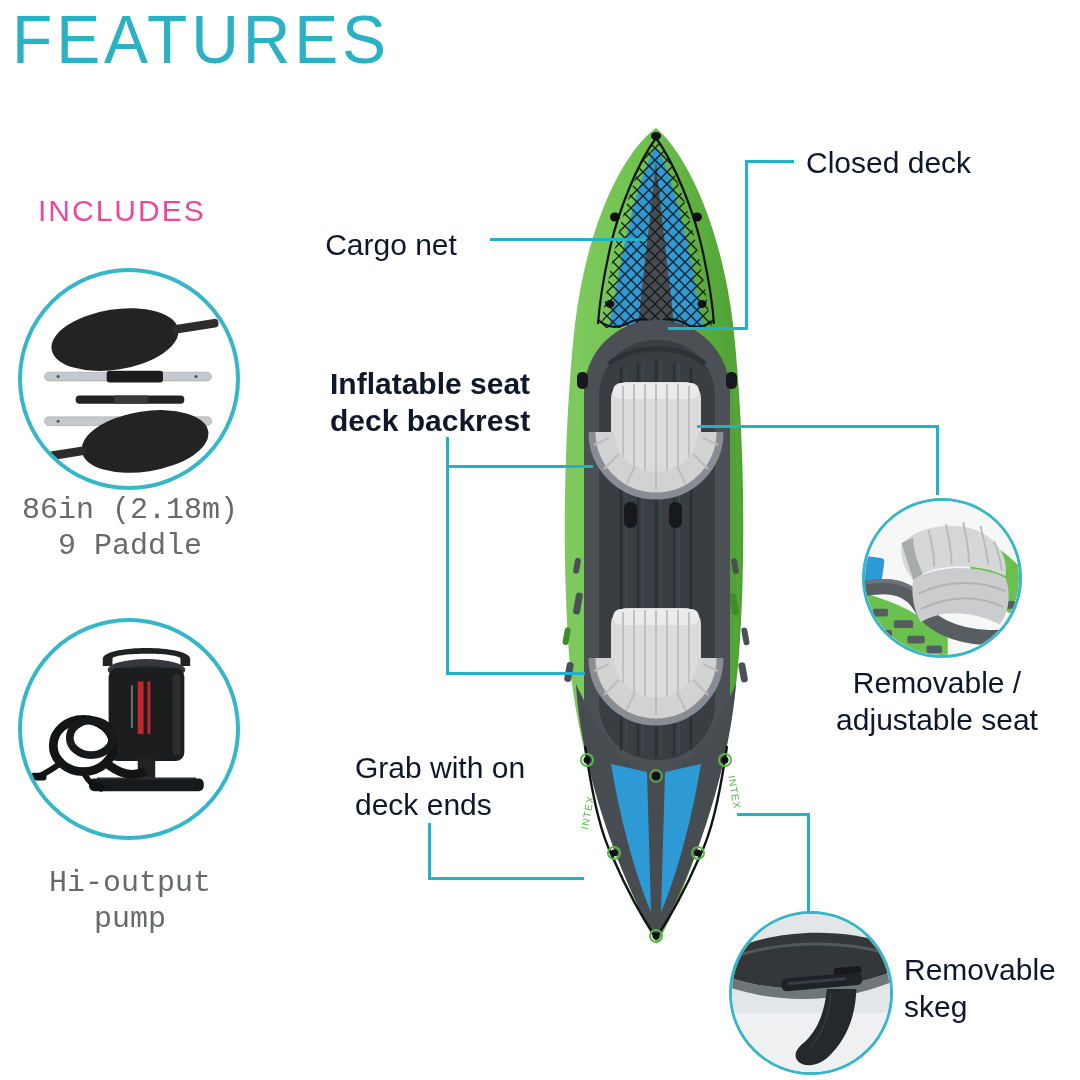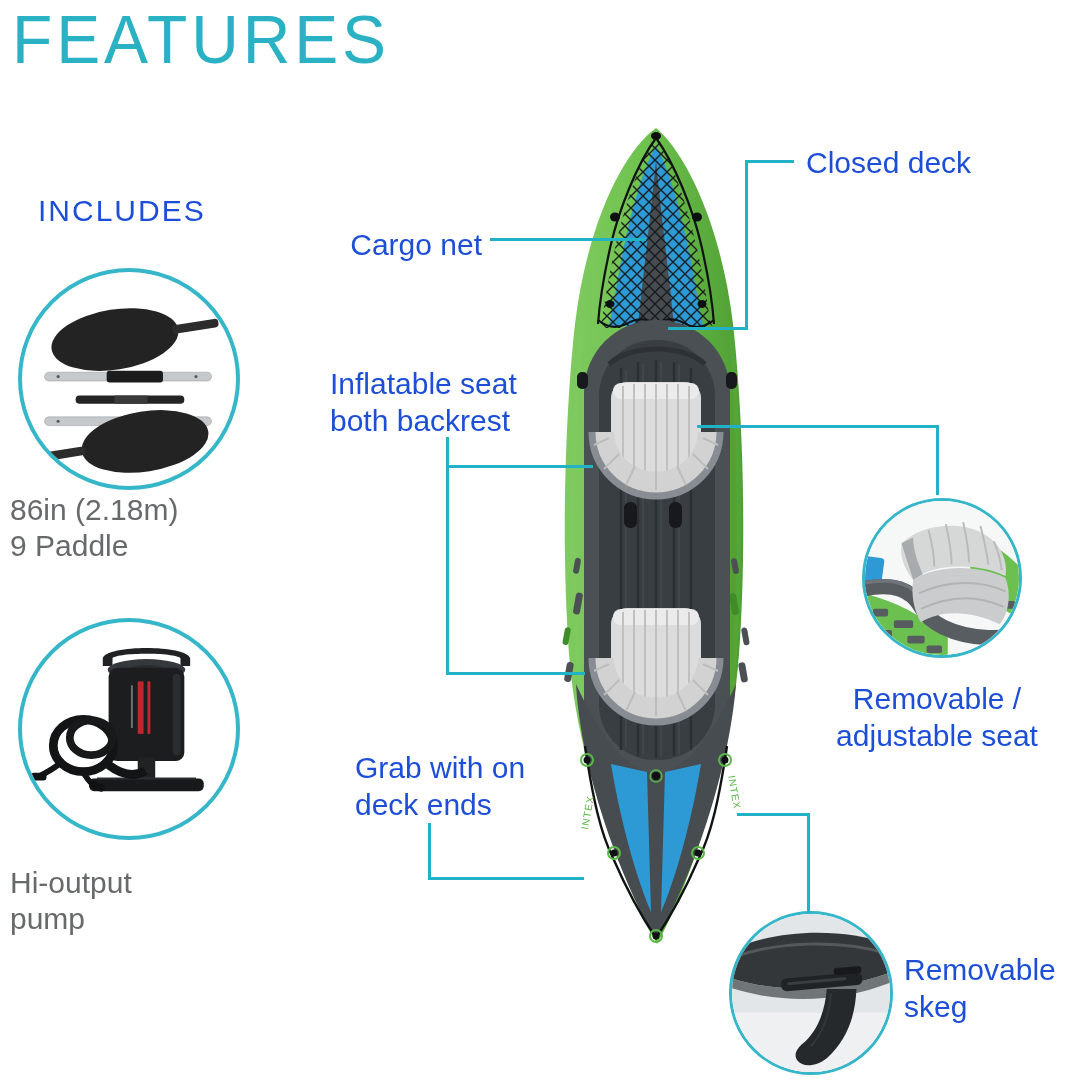--- a/index.html
+++ b/index.html
@@ -1,23 +1,23 @@
 <!DOCTYPE html>
 <html><head>
 <meta charset="utf-8">
 <style>
   html,body{margin:0;padding:0;background:#fff;}
   .canvas{position:relative;width:1080px;height:1080px;background:#ffffff;overflow:hidden;
           font-family:"Liberation Sans",sans-serif;}
   .features-title{position:absolute;left:12px;top:0px;font-size:68px;font-weight:300;
           letter-spacing:4px;color:#2bb1c4;transform:scaleX(.97);transform-origin:left top;z-index:3;}
   .includes-title{position:absolute;left:38px;top:194px;font-size:30px;font-weight:400;
-          letter-spacing:2px;color:#1d4ed8;z-index:3;}
-  .lbl{position:absolute;color:#1d4ed8;font-size:30px;line-height:37px;z-index:3;white-space:nowrap;}
-  .cap{position:absolute;color:#68696b;font-size:30px;line-height:36px;z-index:3;}
+          letter-spacing:2px;color:#ec4899;z-index:3;}
+  .lbl{position:absolute;color:#0f172a;font-size:30px;line-height:37px;z-index:3;white-space:nowrap;}
+  .cap{position:absolute;color:#68696b;font-size:30px;line-height:36px;text-align:center;z-index:3;font-family:Liberation Mono, monospace;}
   .cl{position:absolute;background:#22b2c8;z-index:2;}
   .circ{position:absolute;border-radius:50%;background:#fff;overflow:hidden;z-index:1;
         display:flex;align-items:center;justify-content:center;}
   .ring4{border:4px solid #35b6c9;}
   .ring3{border:3px solid #35b6c9;}
   .kayak{position:absolute;left:535px;top:124px;z-index:1;}
   svg{display:block;}
 </style>
 </head>
 <body>
@@ -223,30 +223,30 @@
   <div class="cl" style="left:428px;top:823px;width:3px;height:57px;"></div>
   <div class="cl" style="left:428px;top:877px;width:156px;height:3px;"></div>
 
   <div class="cl" style="left:697px;top:425px;width:242px;height:3px;"></div>
   <div class="cl" style="left:936px;top:425px;width:3px;height:70px;"></div>
 
   <div class="cl" style="left:737px;top:813px;width:73px;height:3px;"></div>
   <div class="cl" style="left:807px;top:813px;width:3px;height:100px;"></div>
 
   <div class="lbl" style="left:806px;top:144px;">Closed deck</div>
-  <div class="lbl" style="left:300px;top:226px;width:182px;text-align:right;">Cargo net</div>
-  <div class="lbl" style="left:330px;top:365px;">
+  <div class="lbl" style="left:300px;top:226px;width:182px;text-align:center;">Cargo net</div>
+  <div class="lbl" style="left:330px;top:365px;font-weight:bold;">
     <div>Inflatable seat</div>
-    <div>both backrest</div>
+    <div>deck backrest</div>
   </div>
   <div class="lbl" style="left:355px;top:749px;">
     <div>Grab with on</div>
     <div>deck ends</div>
   </div>
-  <div class="lbl" style="left:826px;top:664px;width:222px;text-align:center;margin-top:16px;">
+  <div class="lbl" style="left:826px;top:664px;width:222px;text-align:center;">
     <div>Removable /</div>
     <div>adjustable seat</div>
   </div>
   <div class="lbl" style="left:904px;top:951px;">
     <div>Removable</div>
     <div>skeg</div>
   </div>
 
   <div class="circ ring3" style="left:862px;top:498px;width:154px;height:154px;">
     <svg width="154" height="154" viewBox="0 0 160 160">

